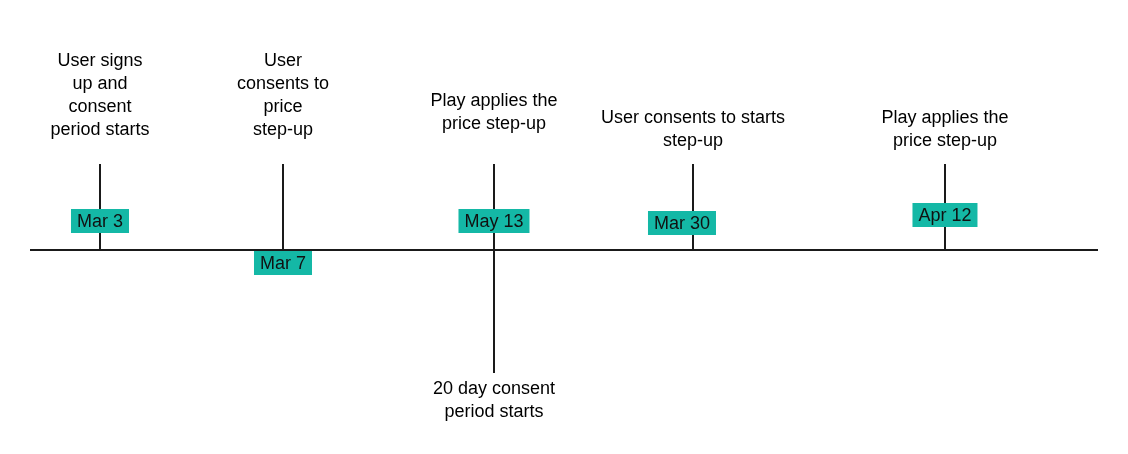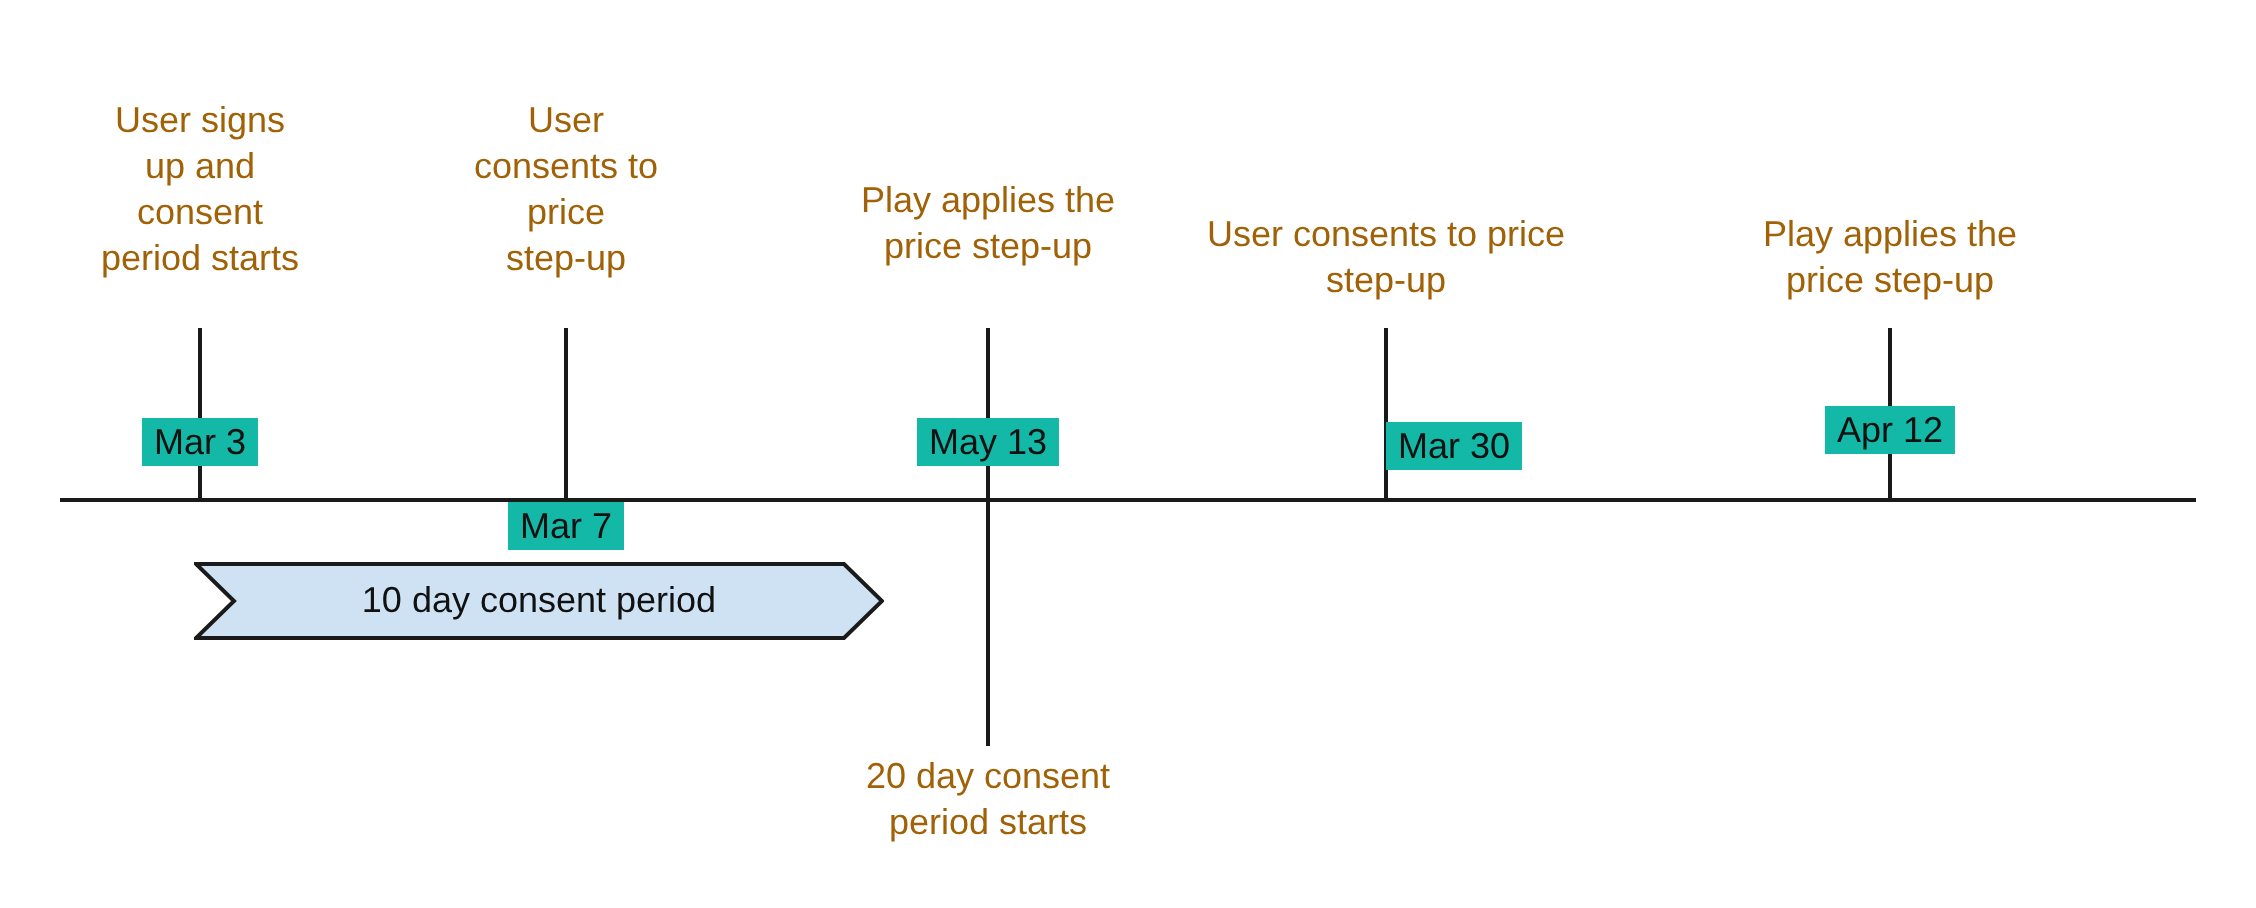--- a/index.html
+++ b/index.html
@@ -16,21 +16,21 @@
     font-family: "Liberation Sans", "DejaVu Sans", sans-serif;
     color: #111111;
   }
   .txt {
     position: absolute;
     transform: translateX(-50%);
     text-align: center;
     white-space: pre-line;
     font-size: 18px;
     line-height: 23px;
-    color: #a16207;
+    color: #000000;
   }
   .tick {
     position: absolute;
     width: 2px;
     background: #1a1a1a;
     z-index: 1;
   }
   .chip {
     position: absolute;
     transform: translateX(-50%);
@@ -79,64 +79,58 @@
   .lbl-m3 { left: 693px; top: 106px; width: 240px; }
   .lbl-m4 { left: 945px; top: 106px; width: 190px; }
   .tick-m0 { left: 99px;  top: 164px; height: 86px; }
   .tick-m1 { left: 282px; top: 164px; height: 86px; }
   .tick-m2 { left: 493px; top: 164px; height: 209px; } 
   .tick-m3 { left: 692px; top: 164px; height: 86px; }
   .tick-m4 { left: 944px; top: 164px; height: 86px; }
   .chip-m0 { left: 100px; top: 209px; }
   .chip-m1 { left: 283px; top: 209px; margin-top: 42px; }
   .chip-m2 { left: 494px; top: 209px; }
-  .chip-m3 { left: 727px; top: 211px; }
+  .chip-m3 { left: 682px; top: 211px; }
   .chip-m4 { left: 945px; top: 203px; }
   .arrow-p0 { left: 97px;  width: 345px; }
   .arrow-p1 { left: 535px; width: 457px; }
   .annotation { left: 494px; top: 377px; width: 200px; }
 </style>
 </head>
 <body>
 
 <div class="canvas">
 
   <div class="txt lbl-m0">User signs
 up and
 consent
 period starts</div>
   <div class="txt lbl-m1">User
 consents to
 price
 step-up</div>
   <div class="txt lbl-m2">Play applies the
 price step-up</div>
-  <div class="txt lbl-m3">User consents to price
+  <div class="txt lbl-m3">User consents to starts
 step-up</div>
   <div class="txt lbl-m4">Play applies the
 price step-up</div>
 
   <div class="tick tick-m0"></div>
   <div class="tick tick-m1"></div>
   <div class="tick tick-m2"></div>
   <div class="tick tick-m3"></div>
   <div class="tick tick-m4"></div>
 
   <div class="chip chip-m0">Mar 3</div>
   <div class="chip chip-m1">Mar 7</div>
   <div class="chip chip-m2">May 13</div>
   <div class="chip chip-m3">Mar 30</div>
   <div class="chip chip-m4">Apr 12</div>
 
   <div class="axis"></div>
 
-  <div class="arrow arrow-p0">
-    <svg width="345" height="39" viewBox="0 0 345 39">
-      <polygon points="1,1 325,1 344,19.5 325,38 1,38 20,19.5" stroke-width="2" stroke-linejoin="miter" fill="#cfe2f3" stroke="#1a1a1a"></polygon>
-    </svg>
-    <div class="arrow-label">10 day consent period</div>
-  </div>
 
 
   <div class="txt annotation">20 day consent
 period starts</div>
 
 </div>
 
 </body></html>

